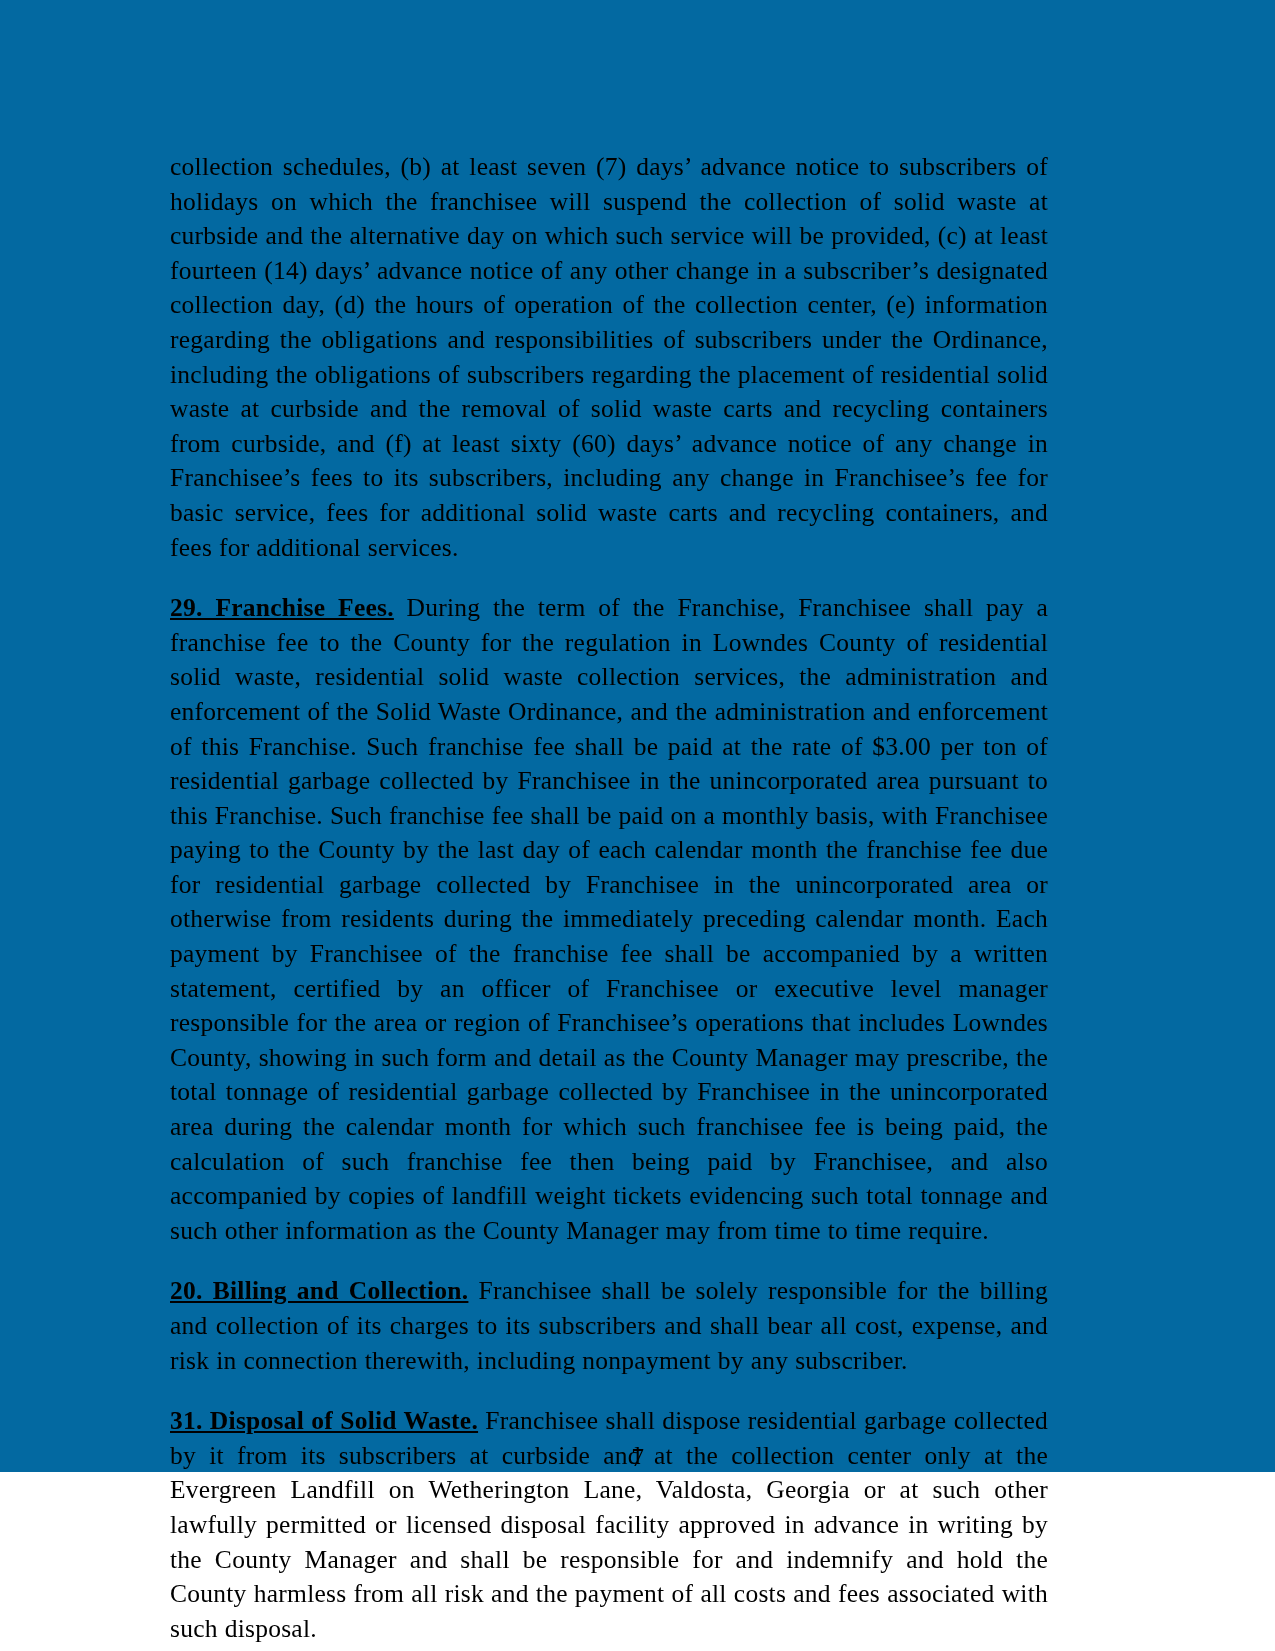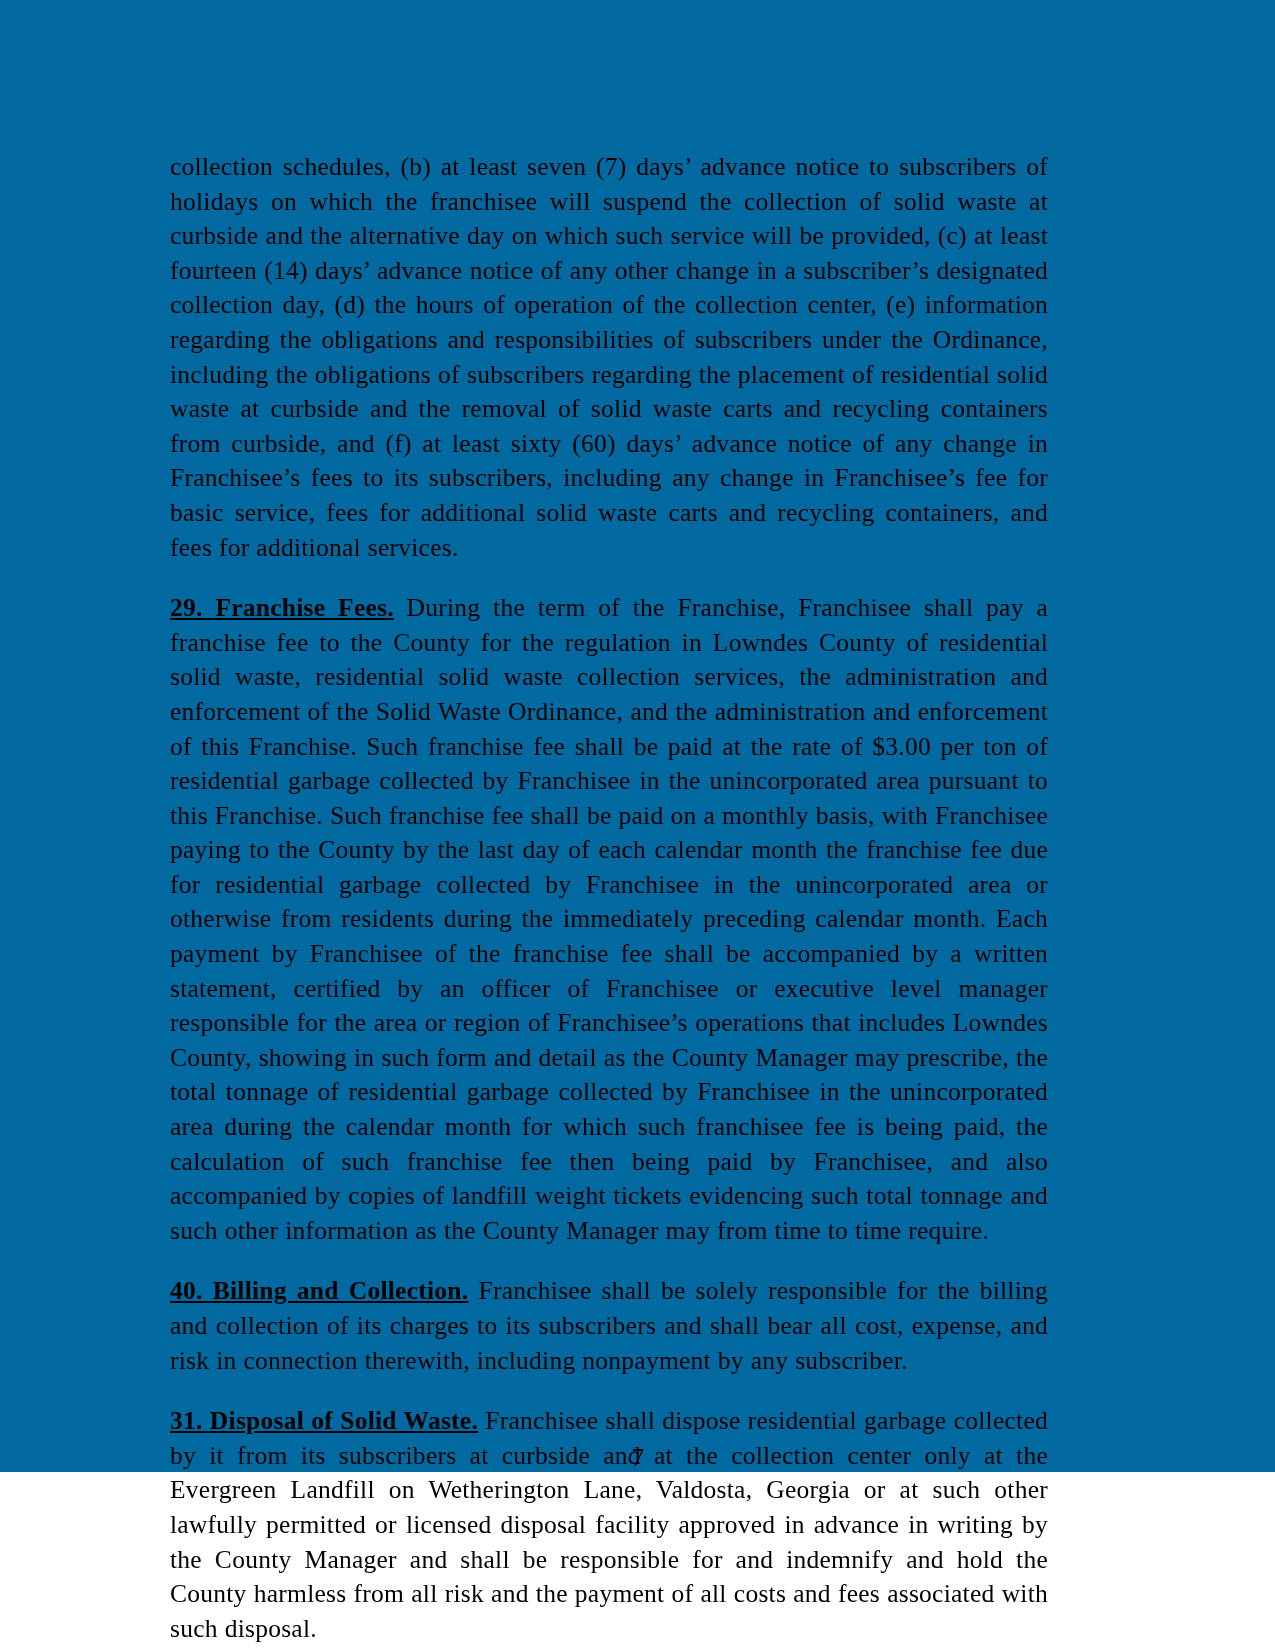--- a/index.html
+++ b/index.html
@@ -62,20 +62,20 @@
 </head>
 <body>
 
 <div class="page">
   <div class="content">
 
     <p class="para"><span class="heading"></span><span>collection schedules, (b) at least seven (7) days’ advance notice to subscribers of holidays on which the franchisee will suspend the collection of solid waste at curbside and the alternative day on which such service will be provided, (c) at least fourteen (14) days’ advance notice of any other change in a subscriber’s designated collection day, (d) the hours of operation of the collection center, (e) information regarding the obligations and responsibilities of subscribers under the Ordinance, including the obligations of subscribers regarding the placement of residential solid waste at curbside and the removal of solid waste carts and recycling containers from curbside, and (f) at least sixty (60) days’ advance notice of any change in Franchisee’s fees to its subscribers, including any change in Franchisee’s fee for basic service, fees for additional solid waste carts and recycling containers, and fees for additional services.</span></p>
 
     <p class="para"><span class="heading">29. Franchise Fees.</span><span> During the term of the Franchise, Franchisee shall pay a franchise fee to the County for the regulation in Lowndes County of residential solid waste, residential solid waste collection services, the administration and enforcement of the Solid Waste Ordinance, and the administration and enforcement of this Franchise. Such franchise fee shall be paid at the rate of $3.00 per ton of residential garbage collected by Franchisee in the unincorporated area pursuant to this Franchise. Such franchise fee shall be paid on a monthly basis, with Franchisee paying to the County by the last day of each calendar month the franchise fee due for residential garbage collected by Franchisee in the unincorporated area or otherwise from residents during the immediately preceding calendar month. Each payment by Franchisee of the franchise fee shall be accompanied by a written statement, certified by an officer of Franchisee or executive level manager responsible for the area or region of Franchisee’s operations that includes Lowndes County, showing in such form and detail as the County Manager may prescribe, the total tonnage of residential garbage collected by Franchisee in the unincorporated area during the calendar month for which such franchisee fee is being paid, the calculation of such franchise fee then being paid by Franchisee, and also accompanied by copies of landfill weight tickets evidencing such total tonnage and such other information as the County Manager may from time to time require.</span></p>
 
-    <p class="para"><span class="heading">40. Billing and Collection.</span><span> Franchisee shall be solely responsible for the billing and collection of its charges to its subscribers and shall bear all cost, expense, and risk in connection therewith, including nonpayment by any subscriber.</span></p>
+    <p class="para"><span class="heading">20. Billing and Collection.</span><span> Franchisee shall be solely responsible for the billing and collection of its charges to its subscribers and shall bear all cost, expense, and risk in connection therewith, including nonpayment by any subscriber.</span></p>
 
     <p class="para"><span class="heading">31. Disposal of Solid Waste.</span><span> Franchisee shall dispose residential garbage collected by it from its subscribers at curbside and at the collection center only at the Evergreen Landfill on Wetherington Lane, Valdosta, Georgia or at such other lawfully permitted or licensed disposal facility approved in advance in writing by the County Manager and shall be responsible for and indemnify and hold the County harmless from all risk and the payment of all costs and fees associated with such disposal.</span></p>
 
   </div>
 
   <div class="page-number">7</div>
 </div>
 
 </body></html>

